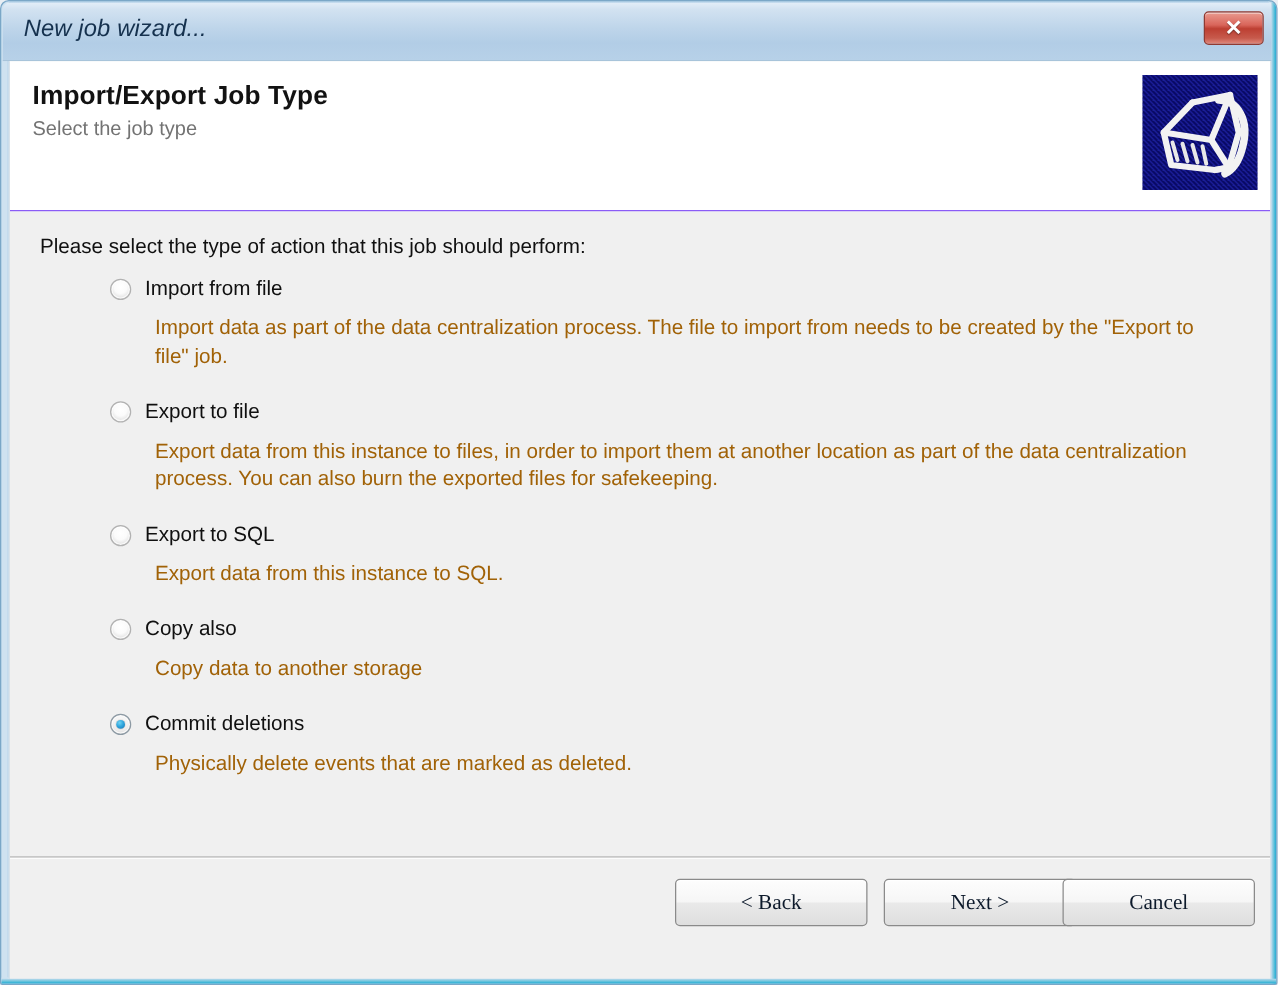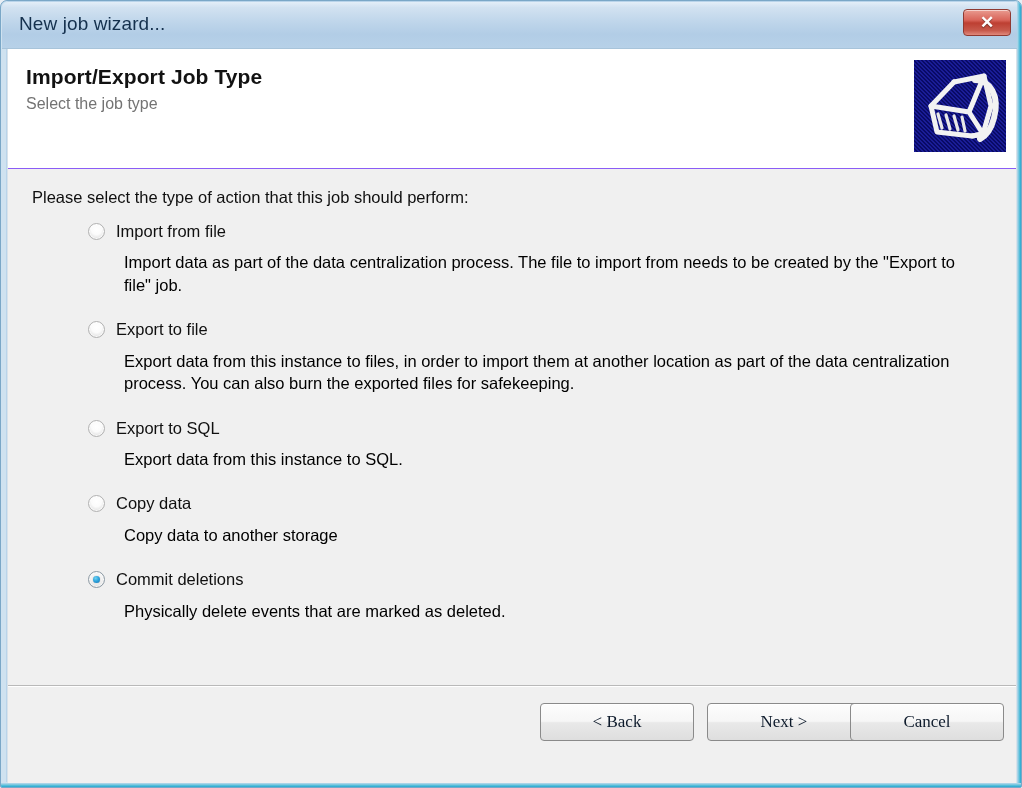--- a/index.html
+++ b/index.html
@@ -71,20 +71,21 @@
     border-bottom: 1px solid #a8c4da;
   }
   #title-text {
     position: absolute;
     left: 17px;
     top: 11px;
     font-size: 19px;
     color: #15314e;
     letter-spacing: 0.1px;
     white-space: nowrap;
+    font-style: italic;
   }
   #close-button {
     position: absolute;
     right: 9px;
     top: 7px;
     width: 48px;
     height: 27px;
     box-sizing: border-box;
     border-radius: 4px;
     border: 1px solid #8f3a32;
@@ -226,21 +227,21 @@
   }
   .opt-label {
     font-size: 16.5px;
     color: #101010;
     white-space: nowrap;
   }
   .opt-desc {
     margin-left: 92px;
     margin-top: 7px;
     font-size: 16.5px;
-    color: #000000;
+    color: #a16207;
     line-height: 1.38;
     max-width: 855px;
   }
   .opt-gap { height: 20px; }
 
   
   #footer {
     position: absolute;
     left: 0;
     bottom: 0;
@@ -338,21 +339,21 @@
             <span class="radio"></span>
             <span class="opt-label">Export to SQL</span>
           </div>
           <div class="opt-desc">Export data from this instance to SQL.</div>
         </div>
         <div class="opt-gap"></div>
 
         <div class="option">
           <div class="opt-head">
             <span class="radio"></span>
-            <span class="opt-label">Copy data</span>
+            <span class="opt-label">Copy also</span>
           </div>
           <div class="opt-desc">Copy data to another storage</div>
         </div>
         <div class="opt-gap"></div>
 
         <div class="option">
           <div class="opt-head">
             <span class="radio checked"></span>
             <span class="opt-label">Commit deletions</span>
           </div>

